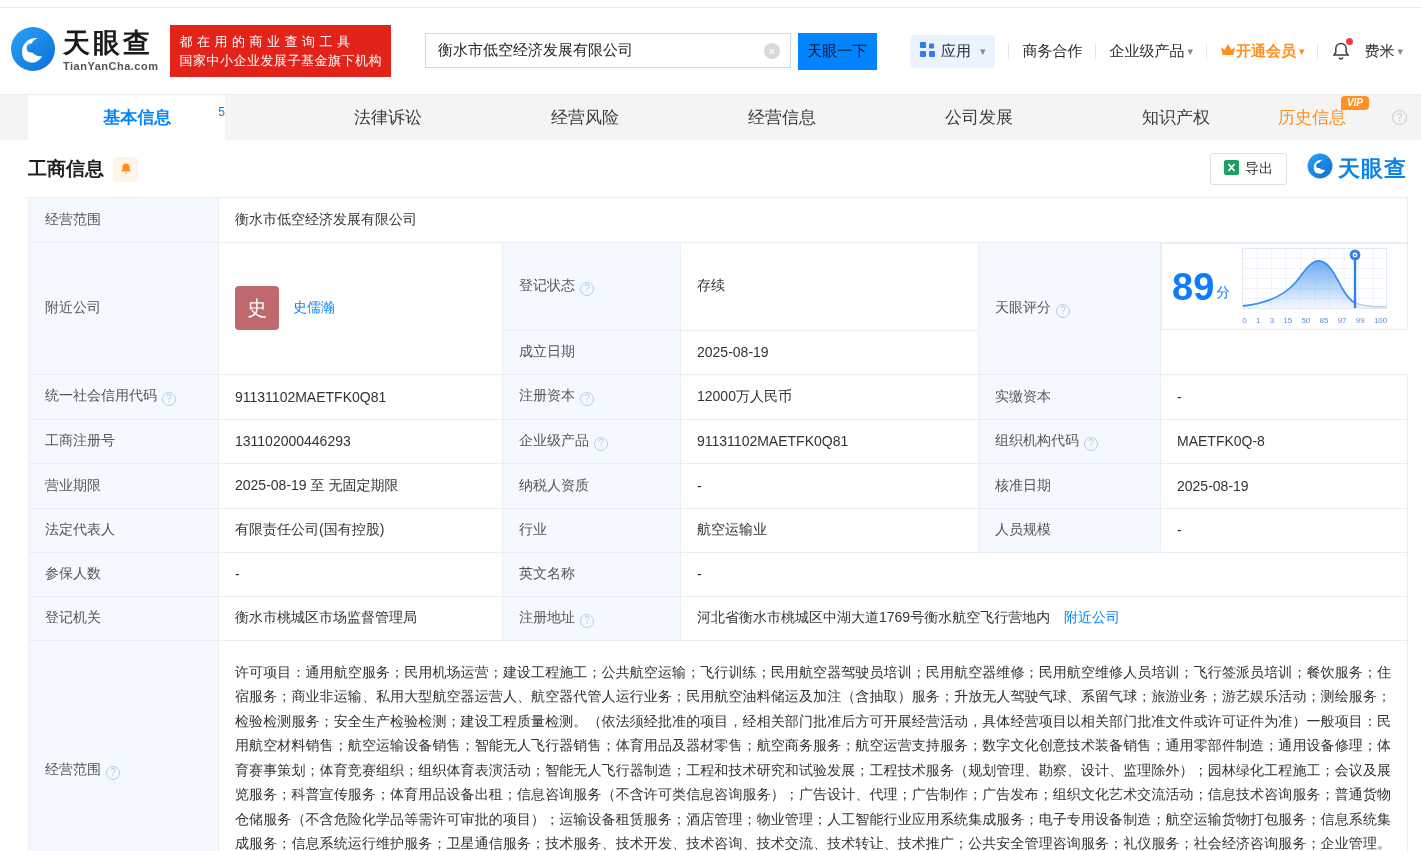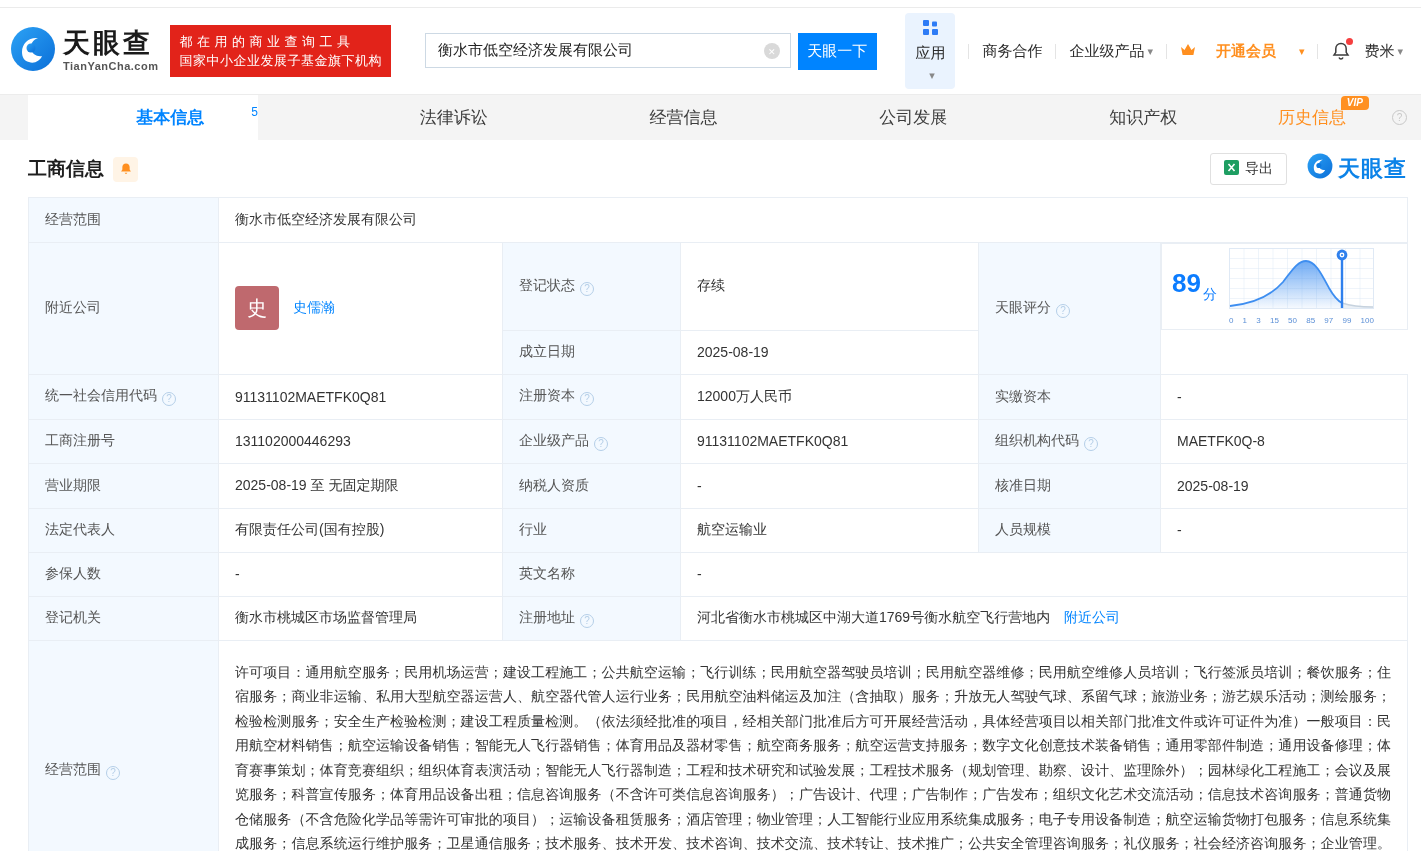--- a/index.html
+++ b/index.html
@@ -20,28 +20,28 @@
   .slogan .l2 { letter-spacing: 0.5px; }
   .search-block { margin-left: 34px; width: 452px; }
   .search-tabs { display: flex; align-items: center; font-size: 13px; height: 23px; }
   .search-tab { padding: 3px 13px; color: #333; cursor: pointer; }
   .search-tab.active { background: #0084FF; color: #fff; }
   .search-row { display: flex; }
   .search-input-wrap { position: relative; width: 370px; height: 35px; border: 1px solid #CDD9E4; background: #fff; }
   .search-input-wrap input { border: 0; outline: none; width: 100%; height: 100%; font-size: 15px; padding: 0 36px 0 12px; color: #222; font-family: inherit; }
   .clear-btn { position: absolute; right: 10px; top: 9px; width: 16px; height: 16px; border-radius: 50%; background: #D9D9D9; color: #fff; font-size: 11px; text-align: center; line-height: 16px; cursor: pointer; }
   .clear-btn::before { content: "✕"; font-size: 9px; }
-  .search-btn { margin-left: 7px; width: 80px; height: 37px; background: #0084FF; color: #ffffff; border: 0; font-size: 15px; cursor: pointer; font-family: Liberation Serif, serif; }
+  .search-btn { margin-left: 7px; width: 80px; height: 37px; background: #0084FF; color: #0f172a; border: 0; font-size: 15px; cursor: pointer; font-family: Liberation Serif, serif; }
   .top-nav { margin-left: auto; display: flex; align-items: center; gap: 13px; font-size: 15px; color: #2b2b2b; white-space: nowrap; }
-  .apps-btn { background: #EAF3FE; border-radius: 4px; padding: 7px 10px; display: flex; align-items: center; gap: 6px; cursor: pointer; flex-direction: column; }
+  .apps-btn { background: #EAF3FE; border-radius: 4px; padding: 7px 10px; display: flex; align-items: center; gap: 6px; cursor: pointer; }
   .caret::after { content: "▾"; font-size: 11px; color: #888; margin-left: 3px; }
   .caret-orange::after { content: "▾"; font-size: 11px; color: #FF8F1F; margin-left: 3px; }
   .sep { width: 1px; height: 15px; background: #E4E4E4; }
   .navlink { cursor: pointer; display: flex; align-items: center; }
-  .vip-link { color: #FF8F1F; font-weight: bold; display: flex; align-items: center; gap: 20px; cursor: pointer; }
+  .vip-link { color: #FF8F1F; font-weight: bold; display: flex; align-items: center; gap: 0; cursor: pointer; }
   .bell-wrap { position: relative; cursor: pointer; display: flex; }
   .bell-dot { position: absolute; top: -3px; right: -2px; width: 7px; height: 7px; border-radius: 50%; background: #F53F3F; }
   
   .page-tabs { display: flex; background: #F4F4F4; border-top: 1px solid #ececec; height: 46px; padding: 0 14px 0 28px; }
   .ptab { flex: 1; display: flex; align-items: center; justify-content: flex-end; font-size: 17px; color: #3c3c3c; cursor: pointer; position: relative; gap: 42px; }
   .ptab.active { background: #fff; color: #0084FF; font-weight: bold; }
   .ptab .count { font-size: 12px; margin: -12px 0 0 5px; color: #0084FF; font-weight: normal; }
   .ptab.history { color: #FF8F1F; }
   .vip-badge { position: absolute; top: 1px; right: 38px; background: #FF9021; color: #fff; font-size: 10px; font-weight: bold; font-style: italic; padding: 1px 6px 2px; border-radius: 4px 4px 4px 0; }
   .q-gray { display: inline-block; width: 15px; height: 15px; border: 1px solid #C8C8C8; color: #C8C8C8; border-radius: 50%; font-size: 10px; line-height: 13px; text-align: center; margin-left: 4px; }
@@ -58,21 +58,21 @@
   table.info td { border: 1px solid #E9EEF4; padding: 6px 16px; vertical-align: middle; }
   td.lbl { background: #F3F9FF; color: #555; }
   td.val { color: #333; }
   .qi { display: inline-block; width: 14px; height: 14px; border: 1px solid #B5CFE8; color: #B5CFE8; border-radius: 50%; font-size: 10px; line-height: 12px; text-align: center; margin-left: 5px; vertical-align: -2px; cursor: pointer; }
   .qi::before { content: "?"; }
   .status-green { color: #0BA35C; }
   .rep-cell { display: flex; align-items: center; gap: 14px; }
   .avatar { width: 44px; height: 44px; border-radius: 4px; background: #BF696E; color: #fff; font-size: 20px; display: flex; align-items: center; justify-content: center; cursor: pointer; }
   .link { color: #0084FF; cursor: pointer; text-decoration: none; }
   .score-cell { display: flex; align-items: center; gap: 12px; padding: 4px 10px !important; }
-  .score-num { font-size: 26px; font-weight: bold; color: #0B7CFF; line-height: 1; }
+  .score-num { font-size: 38px; font-weight: bold; color: #0B7CFF; line-height: 1; }
   .score-unit { font-size: 14px; color: #0B7CFF; margin: 16px 0 0 2px; }
   .score-chart { width: 145px; }
   .axis-row { display: flex; justify-content: space-between; width: 145px; font-size: 8px; color: #5B8FD6; margin-top: 1px; }
   .scope { line-height: 24.5px; text-align: justify; padding: 10px 16px !important; }
   .addr-link { margin-left: 10px; }
 </style>
 </head>
 <body>
 
 <div class="topstrip"></div>
@@ -154,20 +154,23 @@
   </nav>
 </header>
 
 <nav class="page-tabs">
   <div class="ptab active">
     <span>基本信息</span>
     <span class="count">5</span>
   </div>
   <div class="ptab">
       <span>法律诉讼</span>
+    </div>
+  <div class="ptab">
+      <span>经营风险</span>
     </div>
   <div class="ptab">
       <span>经营信息</span>
     </div>
   <div class="ptab">
       <span>公司发展</span>
     </div>
   <div class="ptab">
       <span>知识产权</span>
     </div>

